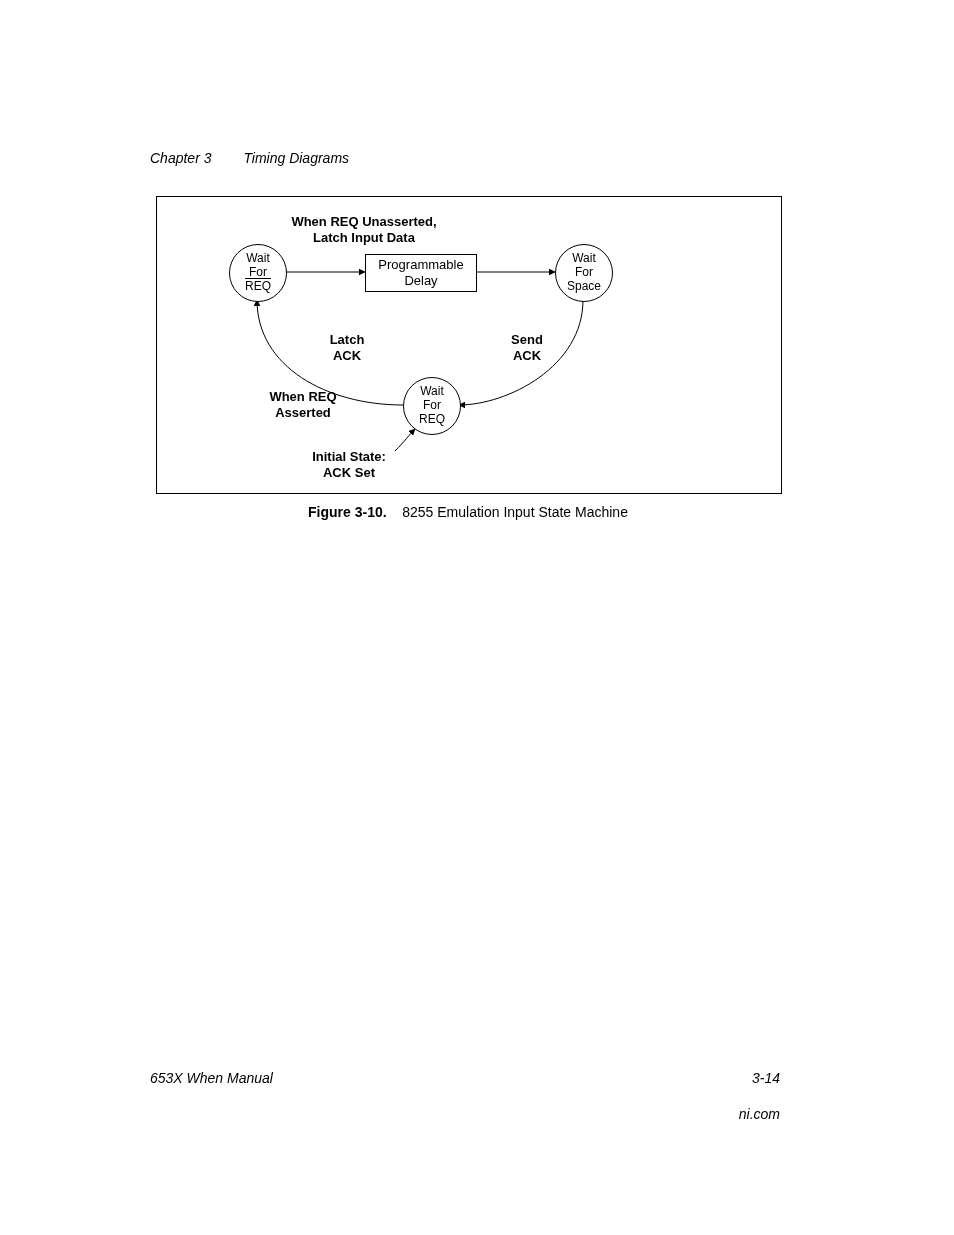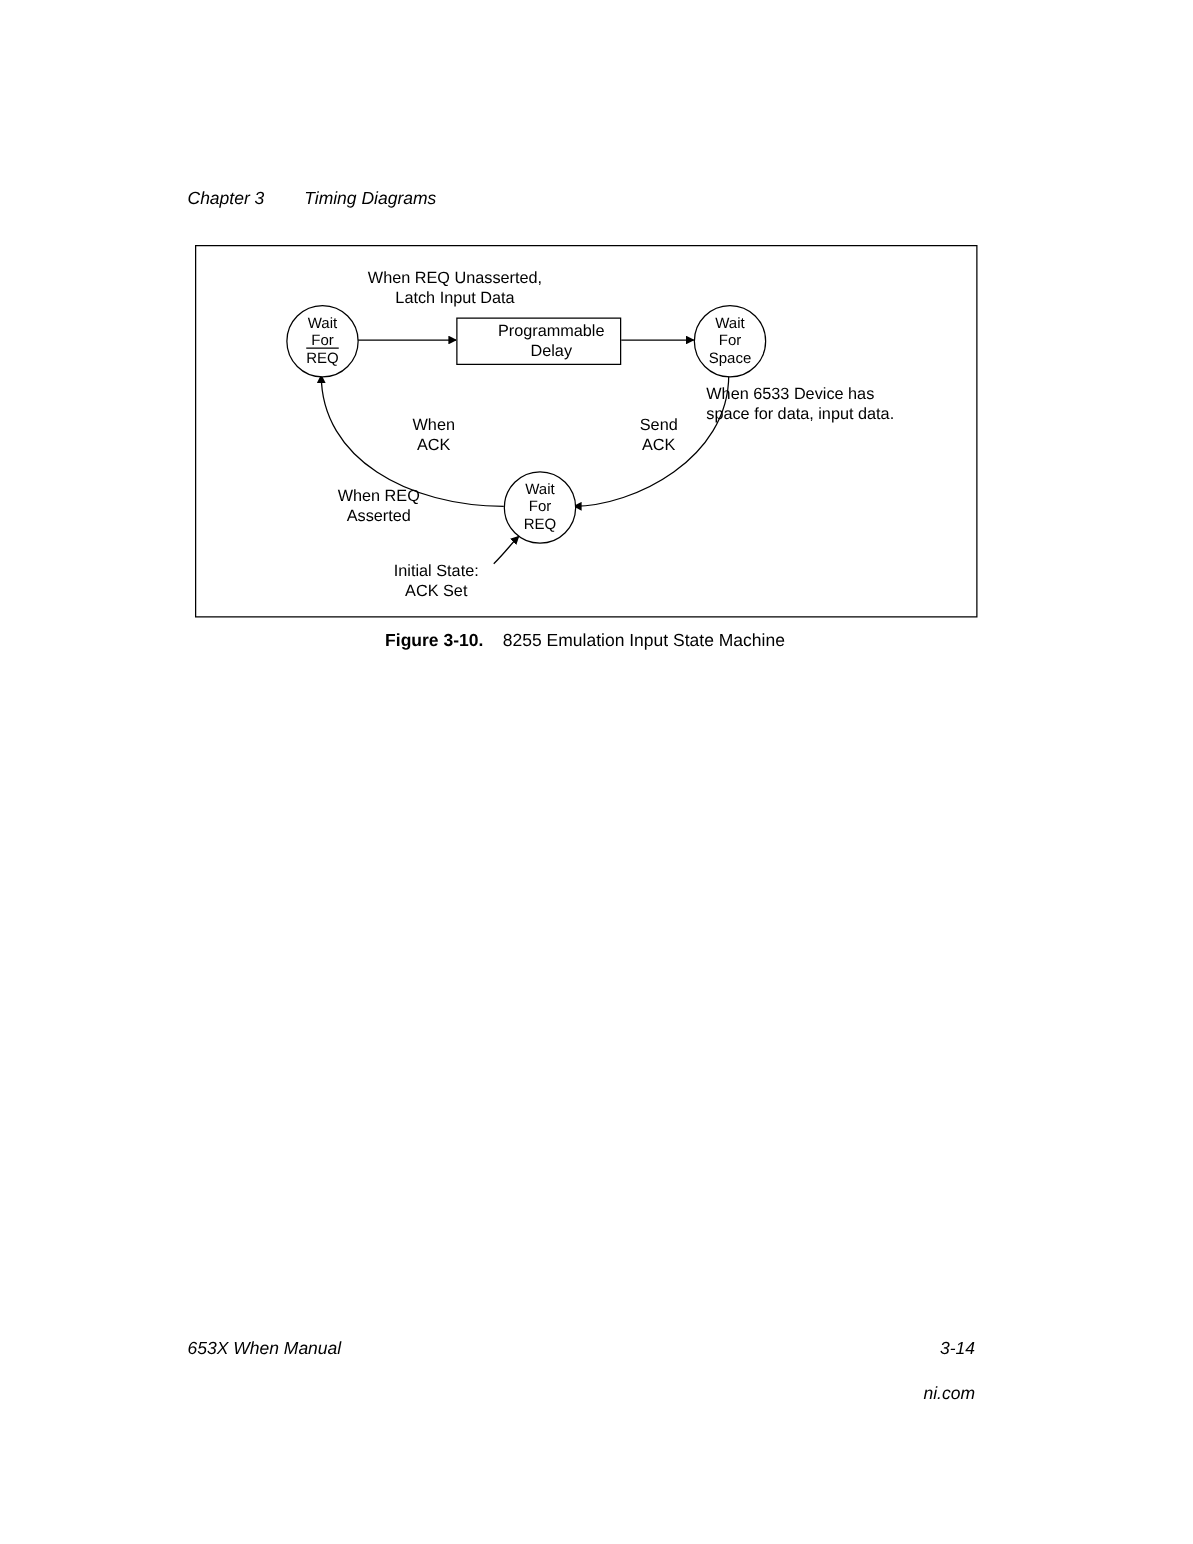--- a/index.html
+++ b/index.html
@@ -92,28 +92,28 @@
   .proc-box {
     position: absolute;
     border: 1px solid #000;
     background: #fff;
     text-align: center;
     font-size: 13px;
     line-height: 1.2;
     display: flex;
     flex-direction: column;
     justify-content: center;
-    padding-left: 20px;
   }
   .dtext {
     position: absolute;
     font-size: 13px;
     text-align: center;
     line-height: 1.2;
     white-space: nowrap;
+    font-weight: bold;
   }
 </style>
 </head>
 <body>
 
 <div class="page">
 
   <div class="header">
     <span class="chap">Chapter 3</span>
     <span>Timing Diagrams</span>
@@ -161,38 +161,34 @@
       <span>For</span>
       <span>REQ</span>
     </div>
 
     <div class="dtext" style="left:112px; top:17px; width:190px">
       <span>When REQ Unasserted,</span><br>
       <span>Latch Input Data</span>
     </div>
 
     <div class="dtext" style="left:160px; top:135px; width:60px">
-      <span>When</span><br>
+      <span>Latch</span><br>
       <span>ACK</span>
     </div>
 
     <div class="dtext" style="left:340px; top:135px; width:60px">
       <span>Send</span><br>
       <span>ACK</span>
     </div>
 
     <div class="dtext" style="left:96px; top:192px; width:100px">
       <span>When REQ</span><br>
       <span>Asserted</span>
     </div>
 
-    <div class="dtext" style="left:408px; top:110px; width:180px; text-align:left">
-      <span>When 6533 Device has</span><br>
-      <span>space for data, input data.</span>
-    </div>
 
     <div class="dtext" style="left:142px; top:252px; width:100px">
       <span>Initial State:</span><br>
       <span>ACK Set</span>
     </div>
 
   </div>
 
   <div class="caption">
     <span class="fig-label">Figure 3-10.</span>

